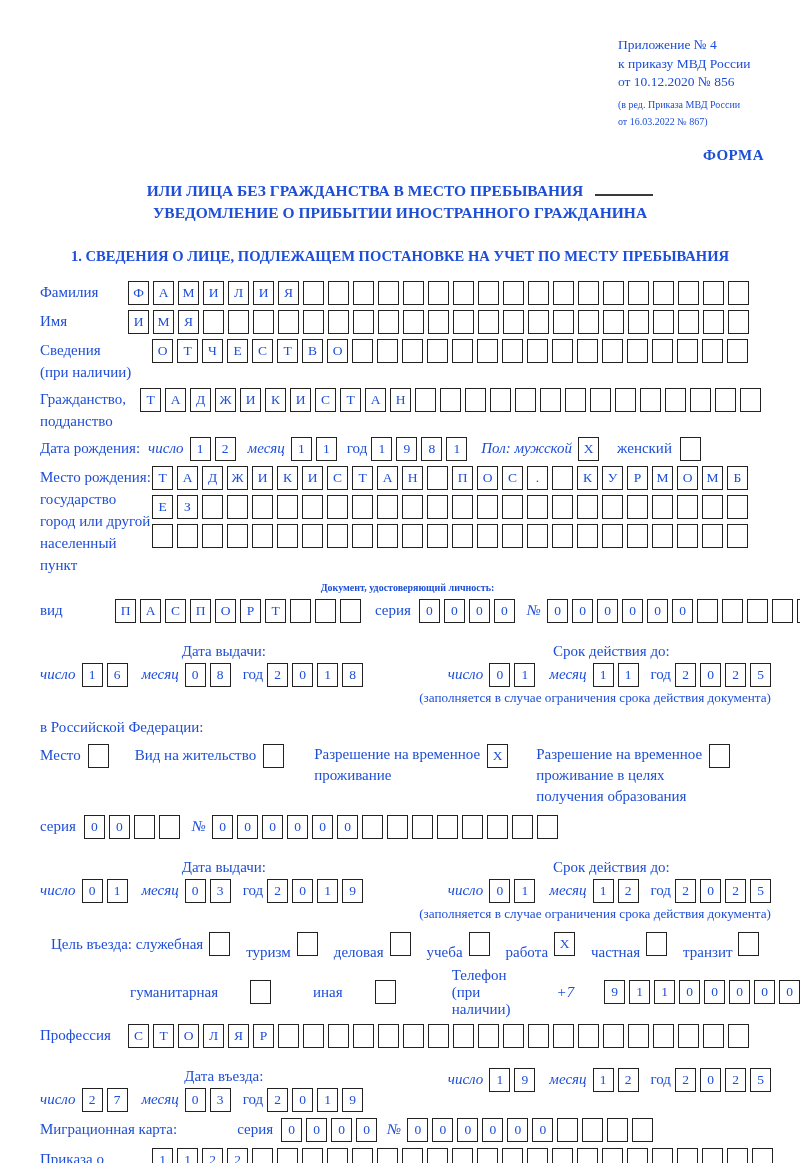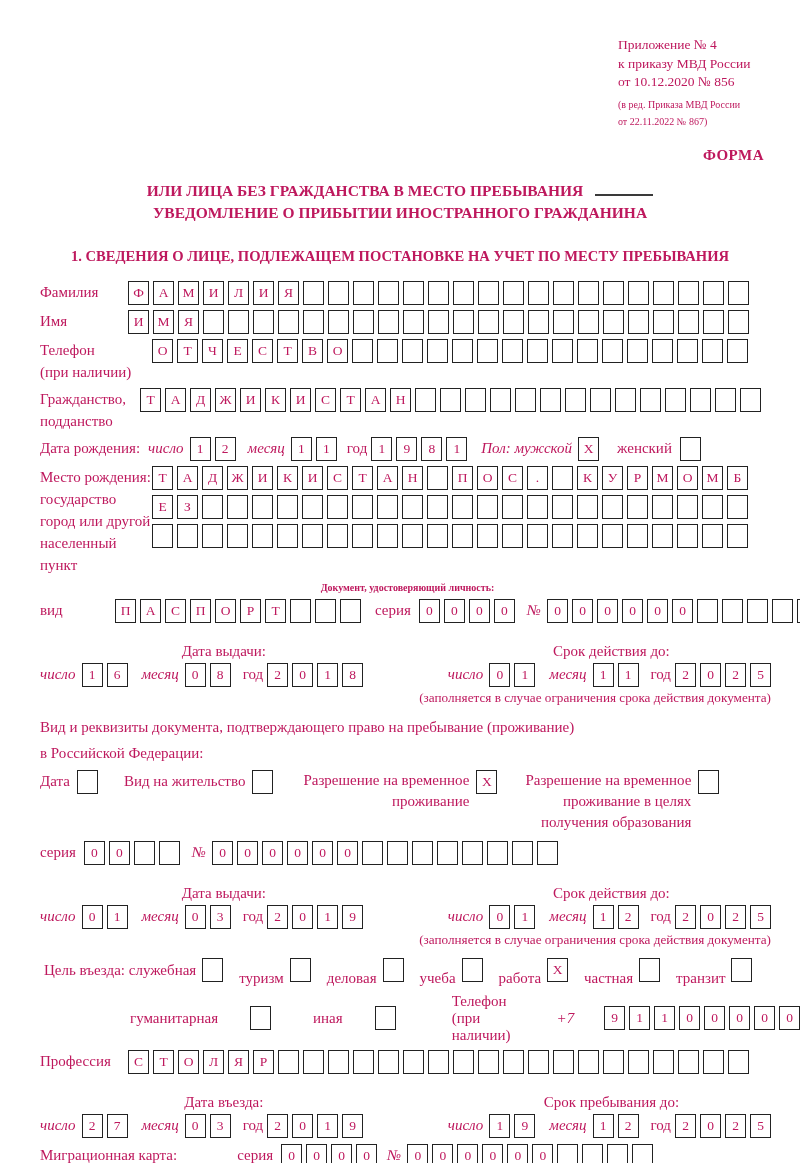--- a/index.html
+++ b/index.html
@@ -1,17 +1,17 @@
 <!DOCTYPE html>
 <html><head>
 <meta charset="utf-8">
 <style>
   html,body{margin:0;padding:0;background:#ffffff;}
   .page{position:relative;width:800px;height:1163px;background:#fff;overflow:hidden;
-        font-family:"Liberation Serif","DejaVu Serif",serif;color:#be185d;font-size:15px;}
+        font-family:"Liberation Serif","DejaVu Serif",serif;color:#1d4ed8;font-size:15px;}
   .annex{margin:36px 30px 0 618px;font-size:13.5px;line-height:18.5px;}
   .annex-edit{margin:4px 30px 0 618px;font-size:10px;line-height:17.5px;}
   .forma{margin:16px 36px 0 0;text-align:right;font-weight:bold;font-size:15px;letter-spacing:.5px;}
   .title{margin-top:16px;text-align:center;font-weight:bold;font-size:15.5px;line-height:22px;}
   .title-underline{display:inline-block;width:58px;height:13px;border-bottom:2.2px solid #3a3a3a;margin-left:12px;}
   .sec-heading{margin-top:24px;text-align:center;font-weight:bold;font-size:14.6px;}
   .content{margin:16px 25px 0 40px;}
   .frow{display:flex;align-items:flex-start;margin-bottom:5px;}
   .flabel{flex:0 0 auto;line-height:23px;}
   .lw88{width:88px;}  .lw100{width:100px;} .lw112{width:112px;} .lw75{width:75px;}
@@ -28,43 +28,43 @@
   .dates{display:flex;margin-top:20px;gap:40px;}
   .dcol-left{width:372px;}
   .dcol-right{flex:1;}
   .dhead{text-align:center;margin-bottom:3px;}
   .dline{display:flex;align-items:center;}
   .limit-note{text-align:right;font-size:13.2px;margin:3px 4px 6px 0;}
   .para{margin:8px 0 2px 0;line-height:26px;}
   .cbrow{display:flex;align-items:flex-start;margin:4px 0 8px 0;}
   .cbitem{display:flex;align-items:flex-start;}
   .cblabel{line-height:23px;margin-right:7px;}
-  .cbstack{text-align:right;line-height:21px;margin-right:7px;}
+  .cbstack{text-align:left;line-height:21px;margin-right:7px;}
   .purpose{display:flex;align-items:center;flex-wrap:nowrap;margin-bottom:6px;}
   .purpose .plbl{margin:16px 6px 0 12px;}
-  .purpose .plbl-first{margin:0 6px 0 4px;}
+  .purpose .plbl-first{margin:0 6px 0 11px;}
   .phone-line{display:flex;align-items:center;margin:2px 0 6px 90px;gap:24px;}
   .guardians{display:flex;margin-top:4px;}
   .glabel{width:112px;line-height:22.5px;flex:0 0 auto;}
   .gboxcol{flex:1;}
   .migrow{display:flex;align-items:center;margin:6px 0 6px 0;}
 </style>
 </head>
 <body>
 
 <div class="page">
 
   <div class="annex">
     <div>Приложение № 4</div>
     <div>к приказу МВД России</div>
     <div>от 10.12.2020 № 856</div>
   </div>
   <div class="annex-edit">
     <div>(в ред. Приказа МВД России</div>
-    <div>от 22.11.2022 № 867)</div>
+    <div>от 16.03.2022 № 867)</div>
   </div>
 
   <div class="forma">ФОРМА</div>
 
   <div class="title">
     <div><span>ИЛИ ЛИЦА БЕЗ ГРАЖДАНСТВА В МЕСТО ПРЕБЫВАНИЯ</span><span class="title-underline"></span></div>
     <div>УВЕДОМЛЕНИЕ О ПРИБЫТИИ ИНОСТРАННОГО ГРАЖДАНИНА</div>
   </div>
 
   <div class="sec-heading">1. СВЕДЕНИЯ О ЛИЦЕ, ПОДЛЕЖАЩЕМ ПОСТАНОВКЕ НА УЧЕТ ПО МЕСТУ ПРЕБЫВАНИЯ</div>
@@ -128,21 +128,21 @@
           <span class="box"></span>
           <span class="box"></span>
           <span class="box"></span>
           <span class="box"></span>
           <span class="box"></span>
         </span>
     </div>
 
     <div class="frow">
       <span class="flabel lw112 stacklbl">
-        <div>Телефон</div>
+        <div>Сведения</div>
         <div>(при наличии)</div>
       </span>
       <span class="boxes">
           <span class="box">О</span>
           <span class="box">Т</span>
           <span class="box">Ч</span>
           <span class="box">Е</span>
           <span class="box">С</span>
           <span class="box">Т</span>
           <span class="box">В</span>
@@ -399,27 +399,26 @@
               <span class="box">0</span>
               <span class="box">2</span>
               <span class="box">5</span>
             </span>
         </div>
       </div>
     </div>
     <div class="limit-note">(заполняется в случае ограничения срока действия документа)</div>
 
     <div class="para">
-      <div>Вид и реквизиты документа, подтверждающего право на пребывание (проживание)</div>
       <div>в Российской Федерации:</div>
     </div>
 
     <div class="cbrow">
       <span class="cbitem">
-        <span class="cblabel">Дата</span>
+        <span class="cblabel">Место</span>
         <span class="boxes">
             <span class="box"></span>
           </span>
       </span>
       <span class="cbitem" style="margin-left:22px">
         <span class="cblabel">Вид на жительство</span>
         <span class="boxes">
             <span class="box"></span>
           </span>
       </span>
@@ -624,21 +623,20 @@
           <span class="ml8 mr4">год</span>
           <span class="boxes">
               <span class="box">2</span>
               <span class="box">0</span>
               <span class="box">1</span>
               <span class="box">9</span>
             </span>
         </div>
       </div>
       <div class="dcol-right">
-        <div class="dhead">Срок пребывания до:</div>
         <div class="dline">
           <span class="mr6">число</span>
           <span class="boxes">
               <span class="box">1</span>
               <span class="box">9</span>
             </span>
           <span class="ml10 mr6">месяц</span>
           <span class="boxes">
               <span class="box">1</span>
               <span class="box">2</span>

